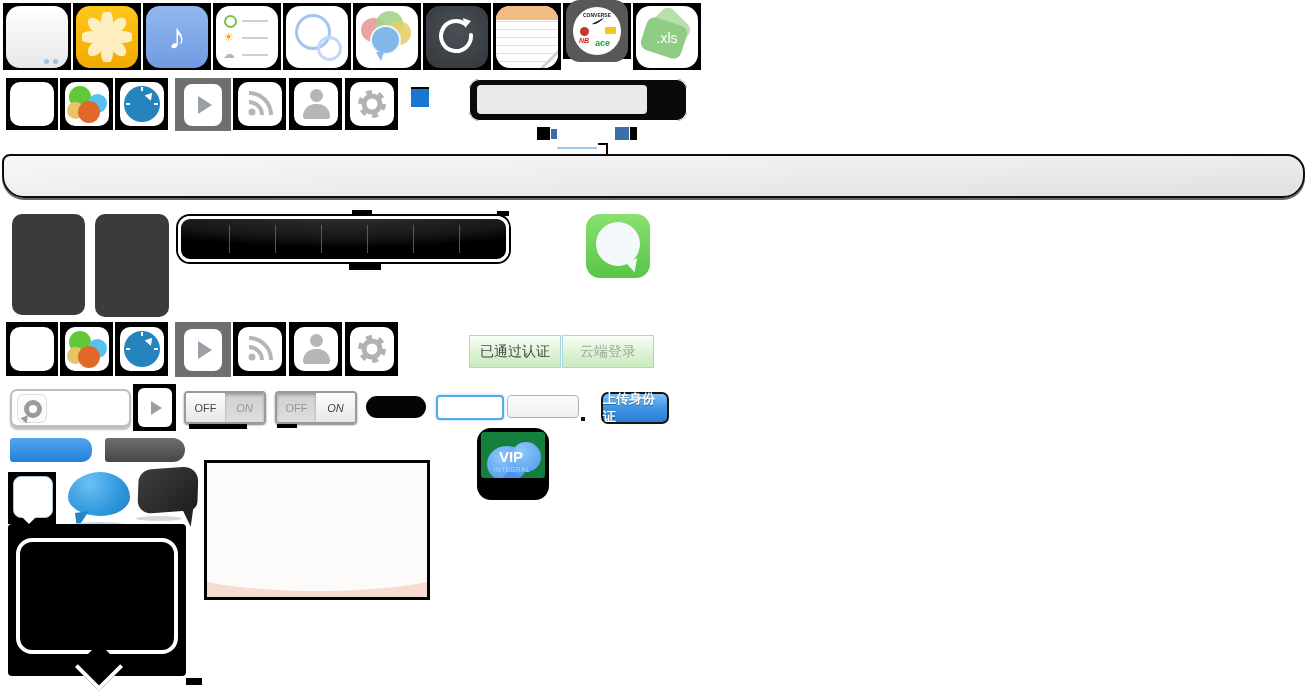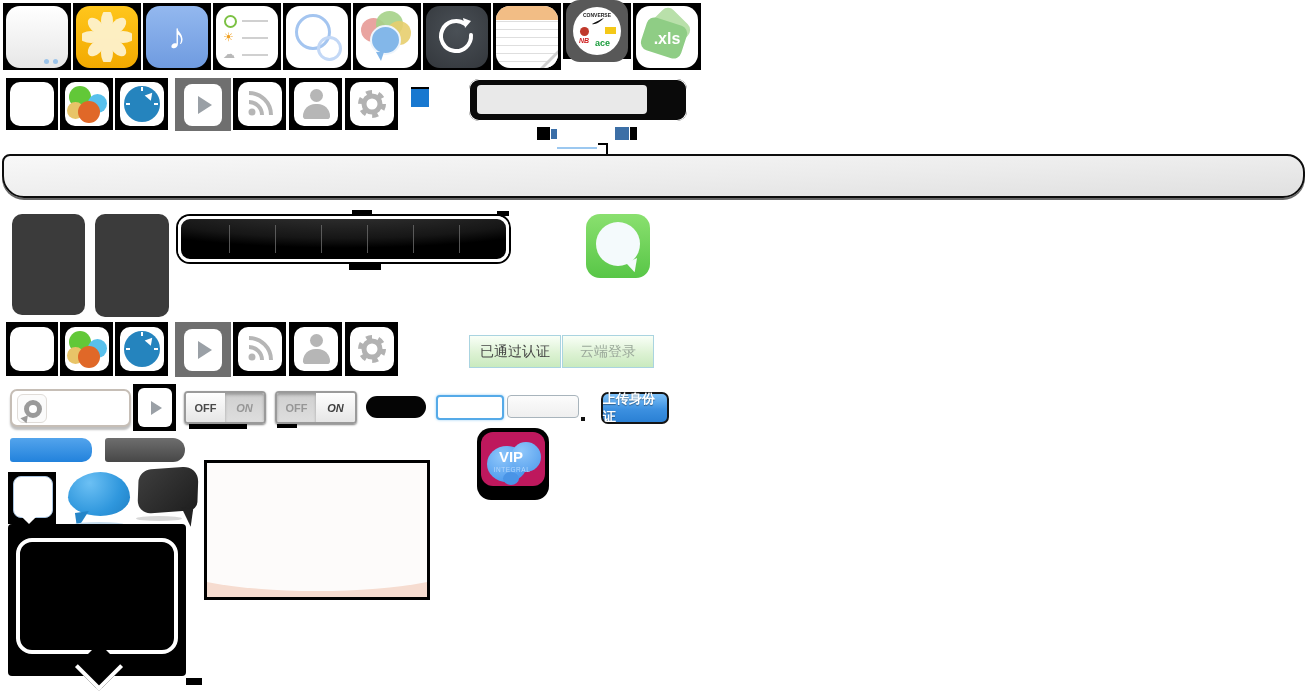--- a/index.html
+++ b/index.html
@@ -18,21 +18,21 @@
              box-shadow:0 2px 0 rgba(0,0,0,.6)}
   .toolbar{background:radial-gradient(120% 160% at 50% -40%,#3d3d3d 0%,#161616 55%,#000 70%);
            border:3px solid #fff;border-radius:12px;box-shadow:0 0 0 2px #000}
   .tdiv{position:absolute;top:6px;bottom:6px;width:1px;background:#6a6a6a;opacity:.8}
   .greenbtn{border:1px solid #aad4e0;
             background:linear-gradient(#f9fff7 0%,#ddf2d4 55%,#c9eabe 100%);
             display:flex;align-items:center;justify-content:center;font-size:14px}
   .toggle{border:2px solid #9a9a9a;border-radius:4px;display:flex;overflow:hidden;
           box-shadow:0 1px 2px rgba(0,0,0,.5)}
   .tg-half{width:50%;display:flex;align-items:center;justify-content:center;
-           font-size:11px;font-weight:bold}
+           font-size:11px;font-weight:normal}
   .tg-raised{background:linear-gradient(#fefefe,#e6e6e6);color:#4a4a4a}
   .tg-sunken{background:linear-gradient(#cfcfcf,#dedede);color:#969696;
              box-shadow:inset 0 2px 3px rgba(0,0,0,.25)}
   .tg-on{font-style:italic}
   .tri{width:0;height:0;position:absolute}
 </style>
 </head>
 <body>
 
 <div class="abs cellB ctr" style="left:3px;top:3px;width:68px;height:67px">
@@ -123,21 +123,21 @@
       <div class="abs" style="left:32px;top:20px;width:11px;height:7px;background:#f4c818"></div>
       <span class="abs" style="left:22px;top:31px;font-size:9px;font-weight:bold;color:#1a9c3c">ace</span>
     </div>
   </div>
 </div>
 
 <div class="abs cellB ctr" style="left:633px;top:3px;width:68px;height:67px">
   <div class="icon-lg" style="background:#fff">
     <div class="abs" style="left:14px;top:6px;width:36px;height:36px;background:#b9e0aa;border-radius:8px;transform:rotate(45deg)"></div>
     <div class="abs" style="left:7px;top:15px;width:42px;height:34px;background:#8fcd85;border-radius:8px;transform:rotate(18deg)"></div>
-    <span class="abs" style="left:0;right:0;top:24px;text-align:center;color:#fff;font-weight:bold;font-size:16px">.xls</span>
+    <span class="abs" style="left:0;right:0;top:24px;text-align:center;color:#fff;font-weight:normal;font-size:14px">.xls</span>
   </div>
 </div>
 
 <div class="abs cellB ctr" style="left:6px;top:78px;width:52px;height:52px">
   <div class="icon-sm"></div>
 </div>
 <div class="abs cellB ctr" style="left:60px;top:78px;width:53px;height:52px">
   <div class="icon-sm">
     <div class="ring" style="left:4px;top:4px;width:22px;height:22px;background:#62c838"></div>
     <div class="ring" style="left:23px;top:12px;width:19px;height:19px;background:#58c0ec"></div>
@@ -342,21 +342,21 @@
 </div>
 
 <div class="abs" style="left:204px;top:460px;width:226px;height:140px;background:#000">
   <div class="abs" style="left:3px;top:3px;width:220px;height:134px;background:#fdfbfa;overflow:hidden">
     <div class="abs" style="left:0;right:0;bottom:0;height:24px;background:#f6dcd0"></div>
     <div class="abs" style="left:-20%;bottom:6px;width:140%;height:30px;background:#fdfbfa;border-radius:0 0 50% 50%/0 0 100% 100%"></div>
   </div>
 </div>
 
 <div class="abs" style="left:477px;top:428px;width:72px;height:72px;background:#000;border-radius:14px">
-  <div class="abs" style="left:4px;top:4px;width:64px;height:54px;background:#be185d;border-radius:12px;overflow:hidden">
+  <div class="abs" style="left:4px;top:4px;width:64px;height:46px;background:#15803d;border-radius:3px;overflow:hidden">
     <div class="ring" style="left:6px;top:14px;width:40px;height:36px;background:radial-gradient(circle at 35% 30%,#8ec6fa,#55a0ef 65%,#3d87e0)"></div>
     <div class="ring" style="left:30px;top:10px;width:30px;height:30px;background:radial-gradient(circle at 35% 30%,#8ec6fa,#4f9bec)"></div>
     <div class="ring" style="left:22px;top:40px;width:16px;height:13px;background:#4a94e6"></div>
     <span class="abs" style="left:0;right:4px;top:16px;text-align:center;color:#fff;font-weight:bold;font-size:15px">VIP</span>
     <span class="abs" style="left:0;right:2px;top:34px;text-align:center;color:#b2d6fb;font-size:6.5px;letter-spacing:.5px">INTEGRAL</span>
   </div>
 </div>
 
 <div class="abs" style="left:8px;top:524px;width:178px;height:152px;background:#000;border-radius:4px;overflow:visible">
   <div class="abs" style="left:8px;top:14px;right:8px;bottom:22px;background:#000;border:4px solid #fff;border-radius:16px"></div>

